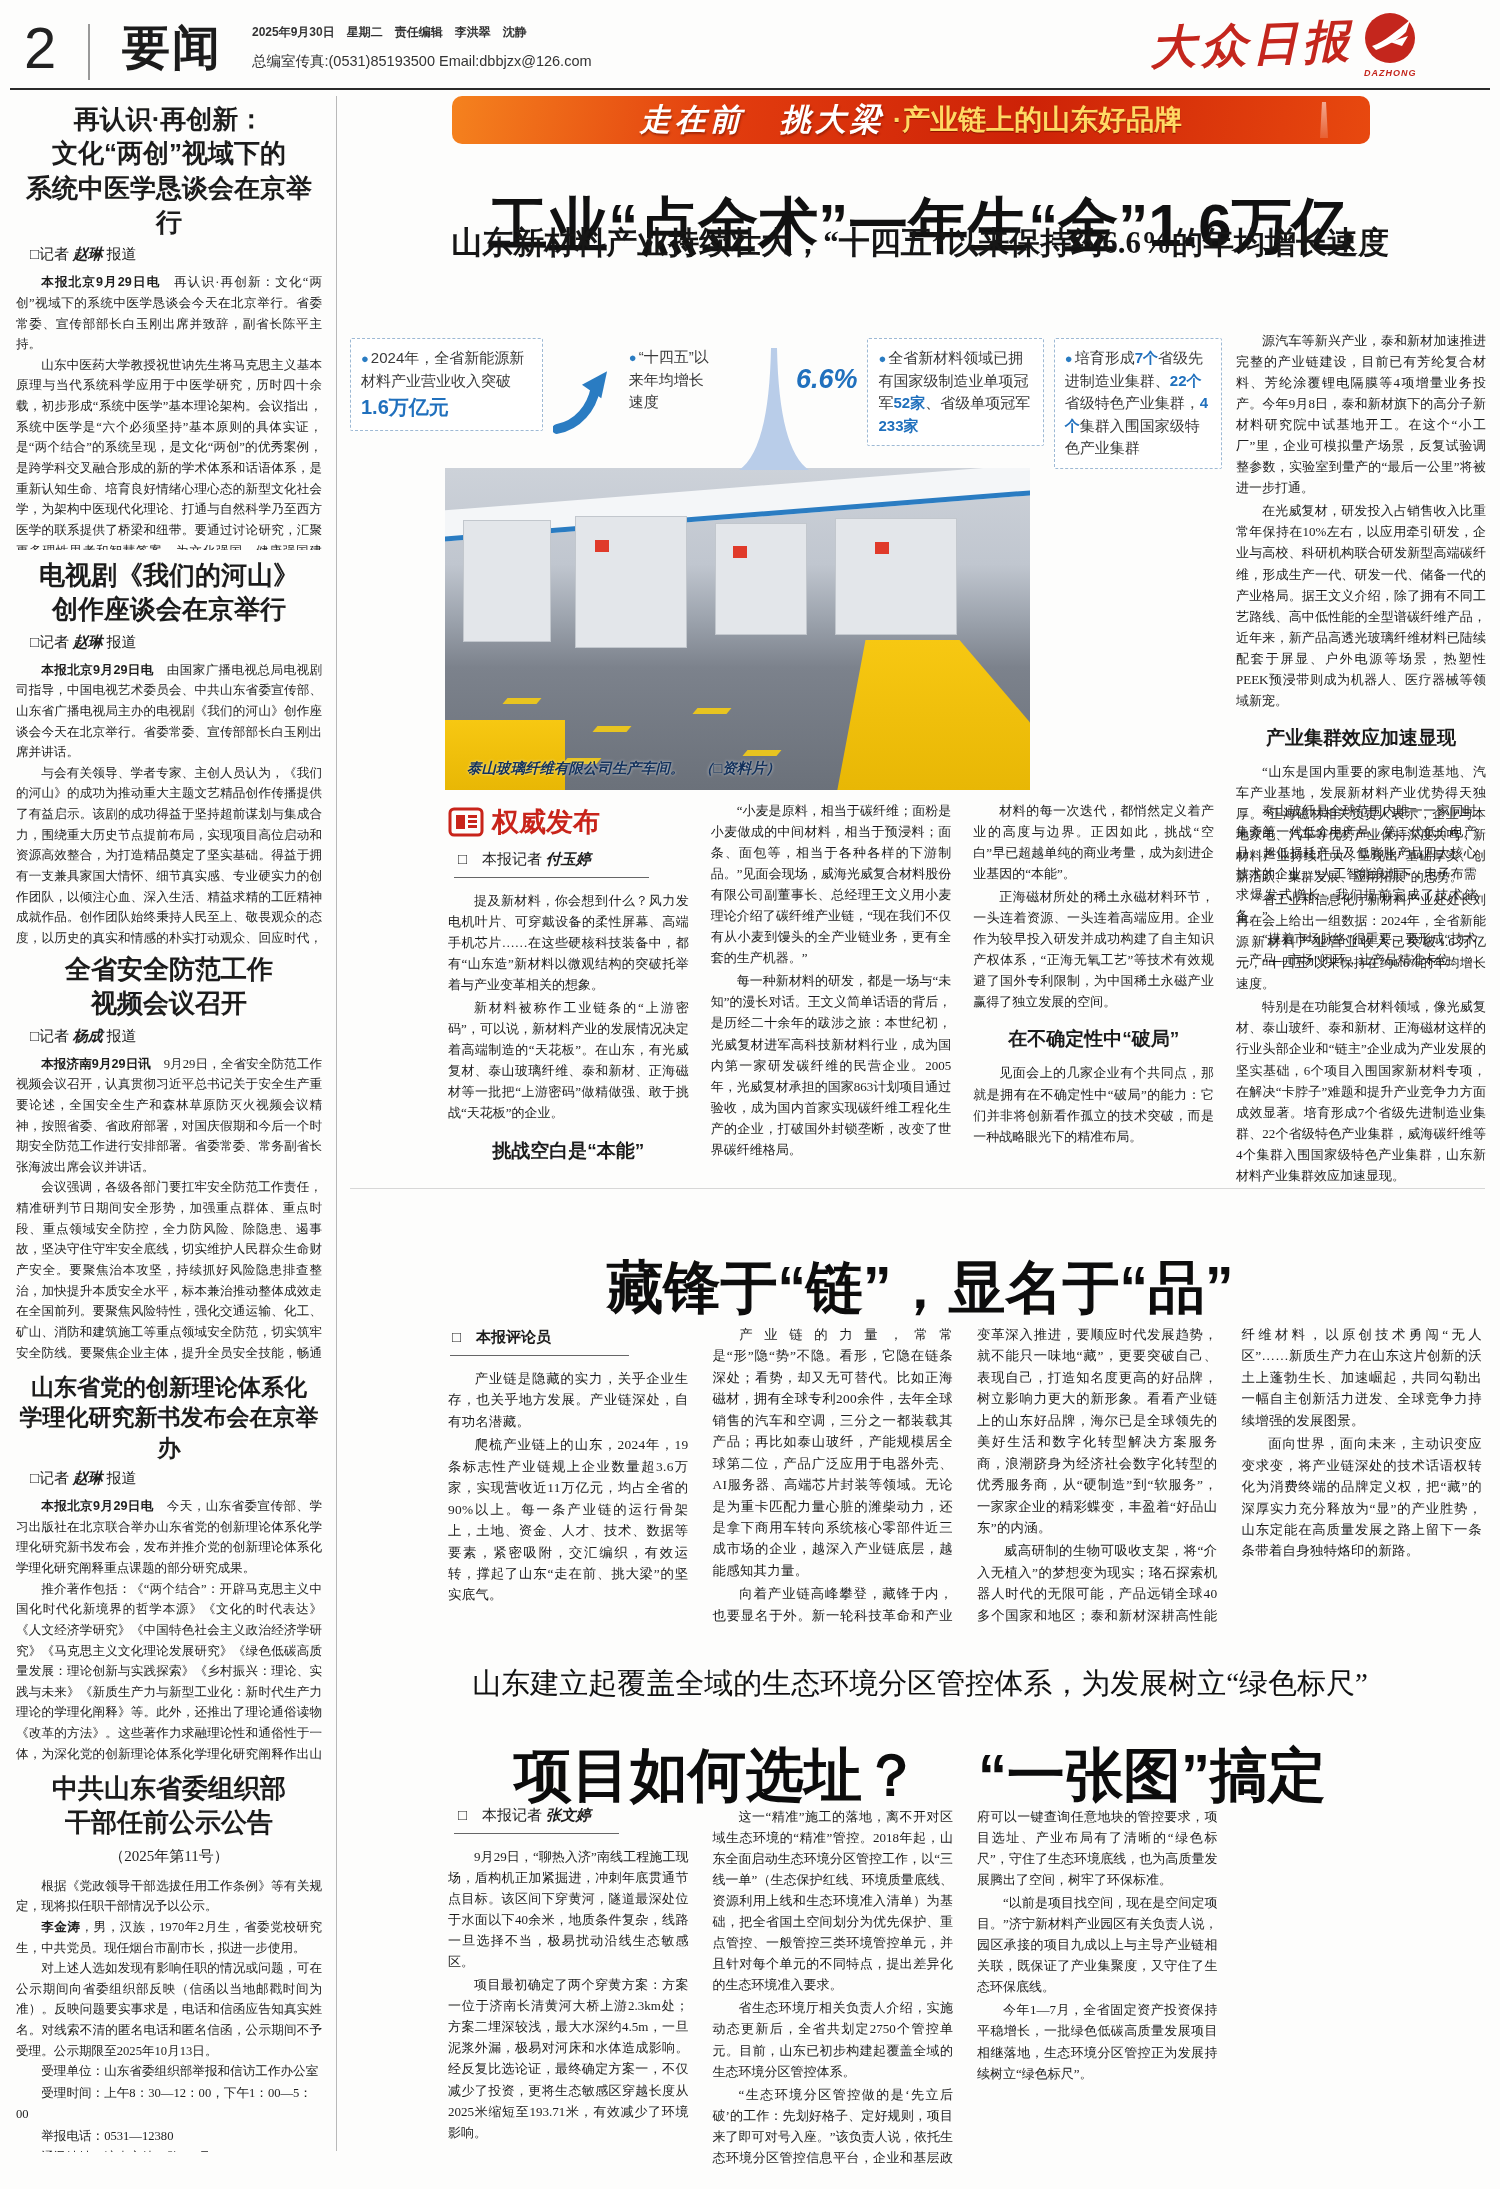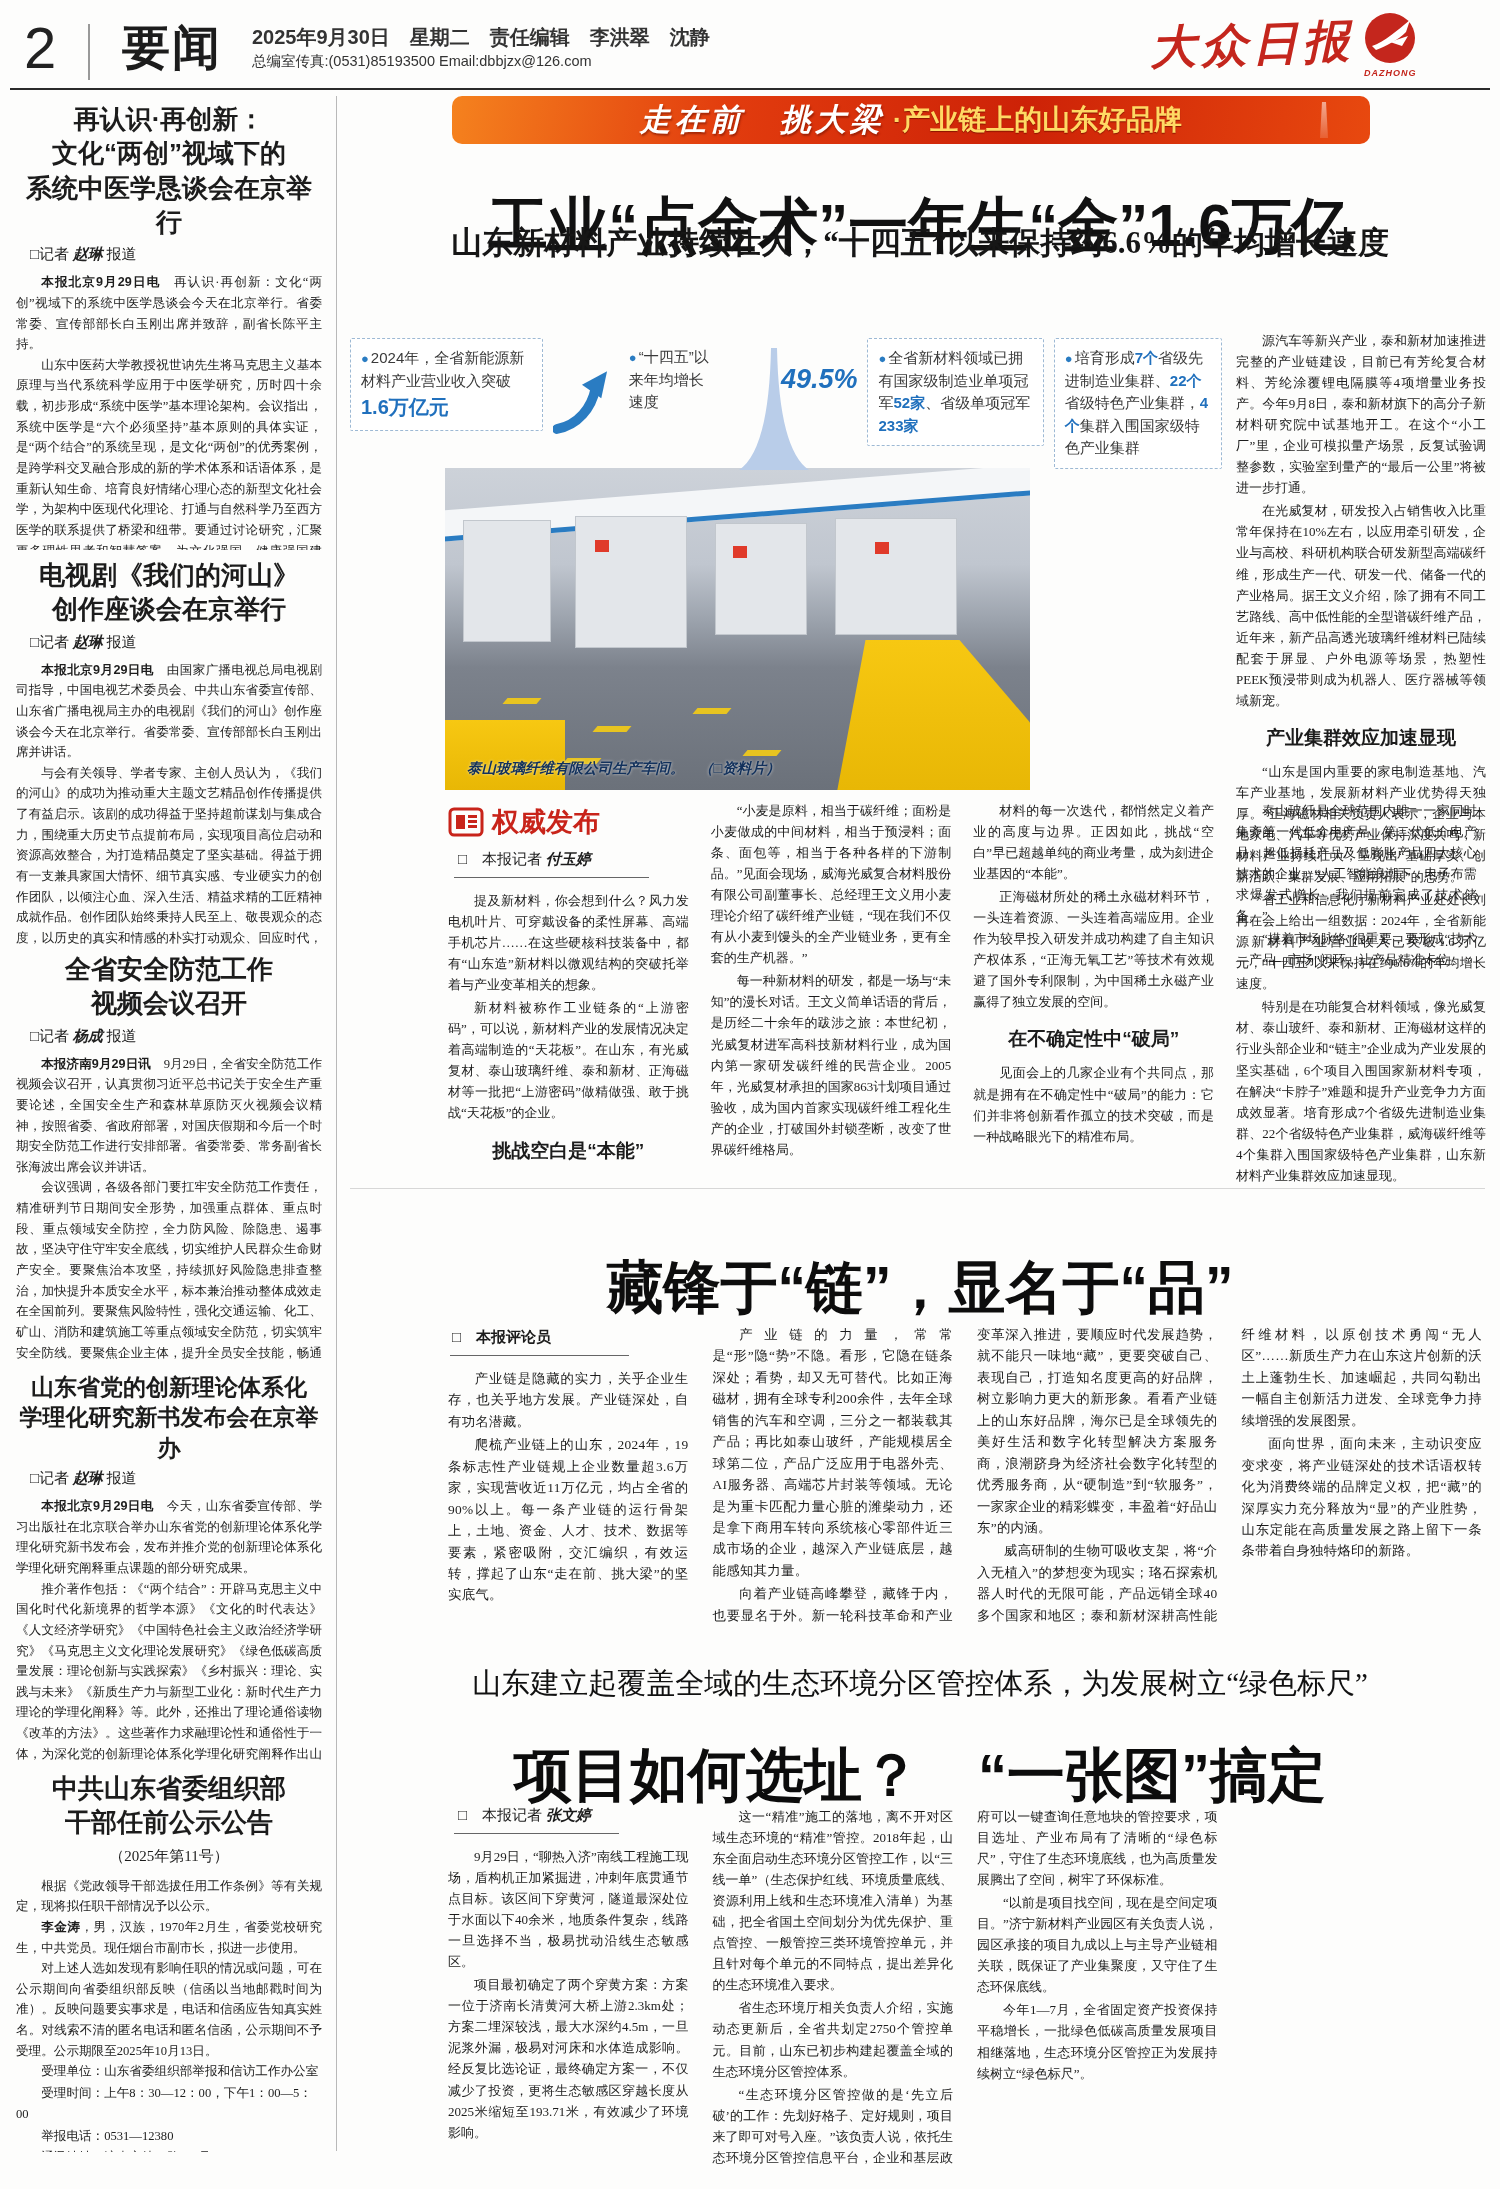--- a/index.html
+++ b/index.html
@@ -5,21 +5,21 @@
   html,body{margin:0;padding:0;background:#e7e6e3;}
   #page{position:relative;width:1500px;height:2189px;background:#fdfdfc;margin:0 auto;
         font-family:"Liberation Serif","DejaVu Serif",serif;color:#1c1c1c;overflow:hidden;
         box-shadow:0 0 6px rgba(0,0,0,.3);}
   
   .pagenum{position:absolute;left:24px;top:14px;font-family:"Liberation Sans",sans-serif;
            font-size:58px;font-weight:400;color:#222;}
   .hd-vline{position:absolute;left:88px;top:24px;width:2px;height:56px;background:#999;}
   .section{position:absolute;left:122px;top:16px;font-family:"Liberation Sans",sans-serif;
            font-size:48px;font-weight:900;letter-spacing:2px;}
-  .dateline{position:absolute;left:252px;top:24px;font-size:20px;font-weight:700;color:#333;
+  .dateline{position:absolute;left:252px;top:24px;font-size:12px;font-weight:700;color:#333;
             font-family:"Liberation Sans",sans-serif;}
   .contact{position:absolute;left:252px;top:52px;font-size:14.5px;color:#333;
            font-family:"Liberation Sans",sans-serif;}
   .masthead{position:absolute;left:1150px;top:12px;width:330px;display:flex;align-items:center;}
   .mast-txt{font-size:46px;font-weight:900;font-style:italic;color:#c4261d;
             font-family:"Liberation Serif",serif;letter-spacing:5px;transform:rotate(-2deg);}
   .mast-logo{margin-left:10px;text-align:center;}
   .mast-logo .en{display:block;font-size:9px;font-weight:900;font-style:italic;color:#c4261d;
                  font-family:"Liberation Sans",sans-serif;letter-spacing:1px;}
   .hd-rule{position:absolute;left:10px;right:10px;top:88px;height:2px;background:#2b2b2b;}
@@ -227,21 +227,21 @@
           <polygon points="30,16 56,2 50,30" fill="#2a7cc2"></polygon>
         </svg>
     </div>
     <div class="ibox b2x">
       <span class="dot">●</span><span>“十四五”以来年均增长速度</span>
     </div>
     <div class="conewrap">
       <svg width="74" height="134" viewBox="0 0 74 134">
           <path d="M2 132 Q32 112 34 10 L40 10 Q42 112 72 132 Z" fill="#b9cde9"></path>
         </svg>
-      <span class="pct">49.5%</span>
+      <span class="pct">6.6%</span>
     </div>
     <div class="ibox b3x">
       <span class="dot">●</span><span>全省新材料领域已拥有国家级制造业单项冠军</span><span class="num">52家</span><span>、省级单项冠军</span><span class="num">233家</span>
     </div>
     <div class="ibox b4x">
       <span class="dot">●</span><span>培育形成</span><span class="num">7个</span><span>省级先进制造业集群、</span><span class="num">22个</span><span>省级特色产业集群，</span><span class="num">4个</span><span>集群入围国家级特色产业集群</span>
     </div>
   </div>
 
   <div class="photo">

